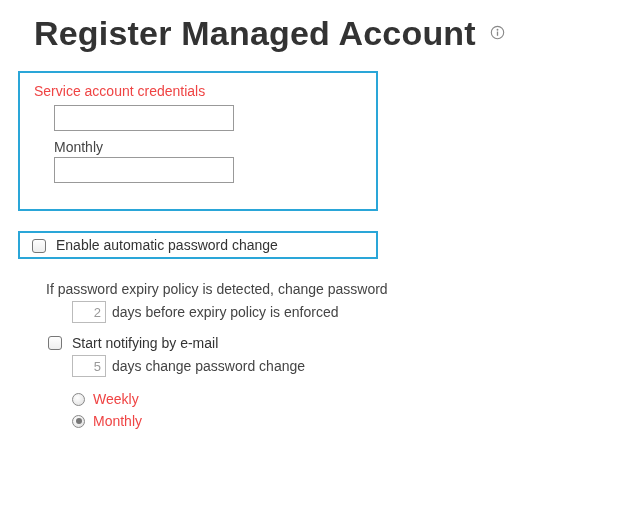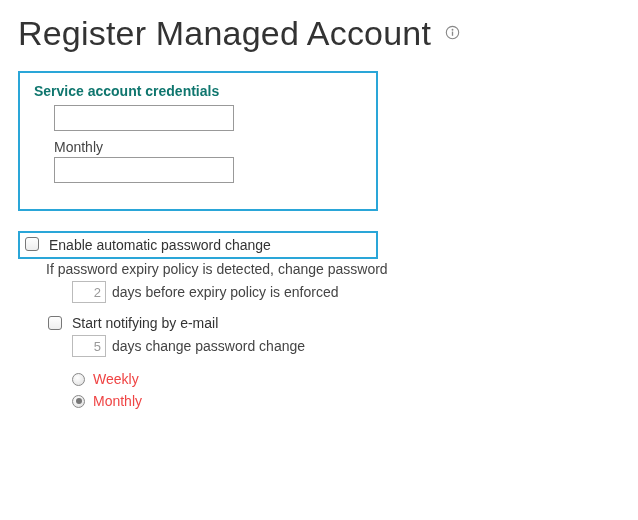--- a/index.html
+++ b/index.html
@@ -6,45 +6,45 @@
   body {
     margin: 0;
     padding: 14px 18px;
     font-family: "Segoe UI", "Segoe UI Light", Arial, sans-serif;
     font-size: 14px;
     color: #333;
     background: #fff;
     width: 638px;
   }
   h1.page-title {
-    font-weight: 400;
+    font-weight: 700;
     font-size: 34px;
     color: #333;
-    margin: 0 0 18px 0;
+    margin: 0 0 18px 16px;
     letter-spacing: 0.2px;
   }
   .info-icon {
     display: inline-block;
     vertical-align: middle;
     margin-left: 4px;
     position: relative;
     top: -4px;
   }
   .info-icon svg { display: block; }
 
   .hl-box {
     border: 2px solid #2aa6d8;
     padding: 10px 14px 18px 14px;
     margin-bottom: 20px;
     width: 360px;
   }
   .section-title {
-    font-weight: 700;
+    font-weight: 400;
     font-size: 14px;
-    color: #0f766e;
+    color: #ef4444;
     margin: 0 0 6px 0;
   }
   .field-block {
     margin: 6px 0 8px 20px;
   }
   .field-label {
     font-size: 14px;
     color: #444;
     margin-bottom: 2px;
   }
@@ -64,25 +64,25 @@
     background: #fff;
     text-align: right;
     padding: 1px 4px;
     color: #999;
     font-family: inherit;
     font-size: 13px;
   }
 
   .hl-narrow {
     border: 2px solid #2aa6d8;
-    padding: 4px 8px 4px 5px;
+    padding: 4px 8px 4px 12px;
     width: 360px;
     display: flex;
-    align-items: flex-start;
-    margin-bottom: 2px;
+    align-items: flex-end;
+    margin-bottom: 22px;
   }
   .checkbox {
     width: 14px;
     height: 14px;
     border: 1px solid #777;
     border-radius: 3px;
     background: linear-gradient(#fefefe, #eee);
     display: inline-block;
     flex-shrink: 0;
     margin-right: 10px;

